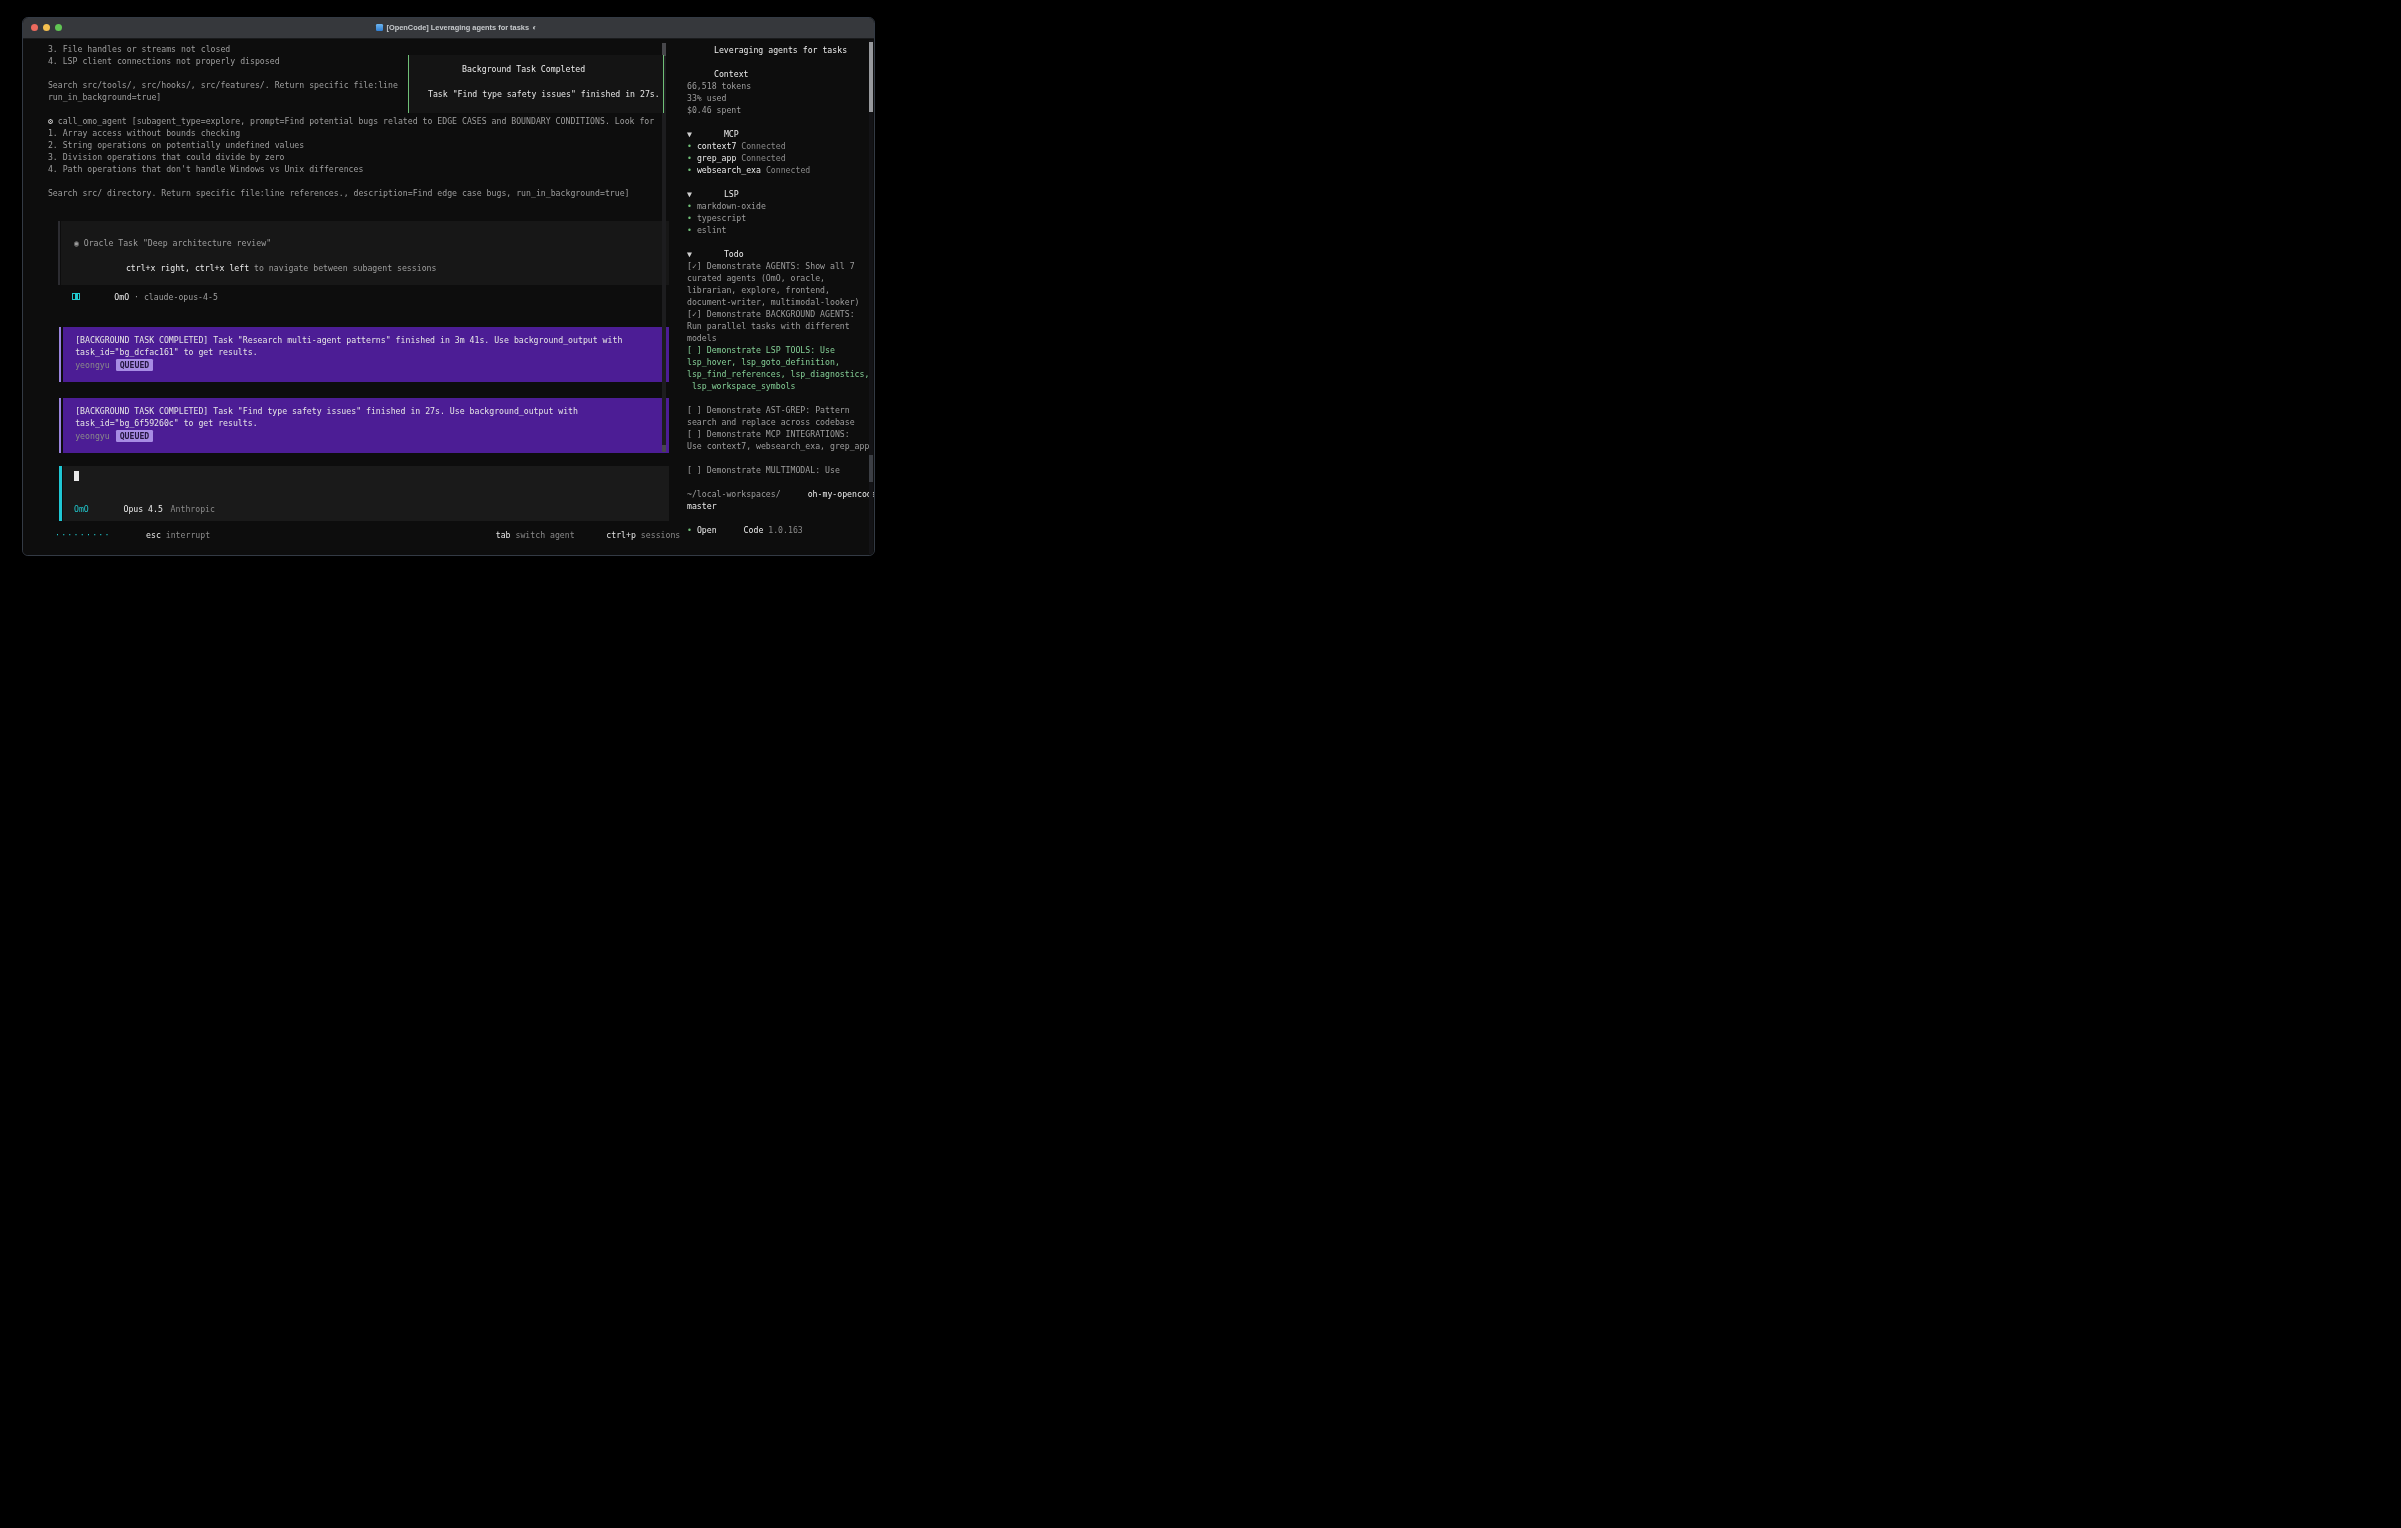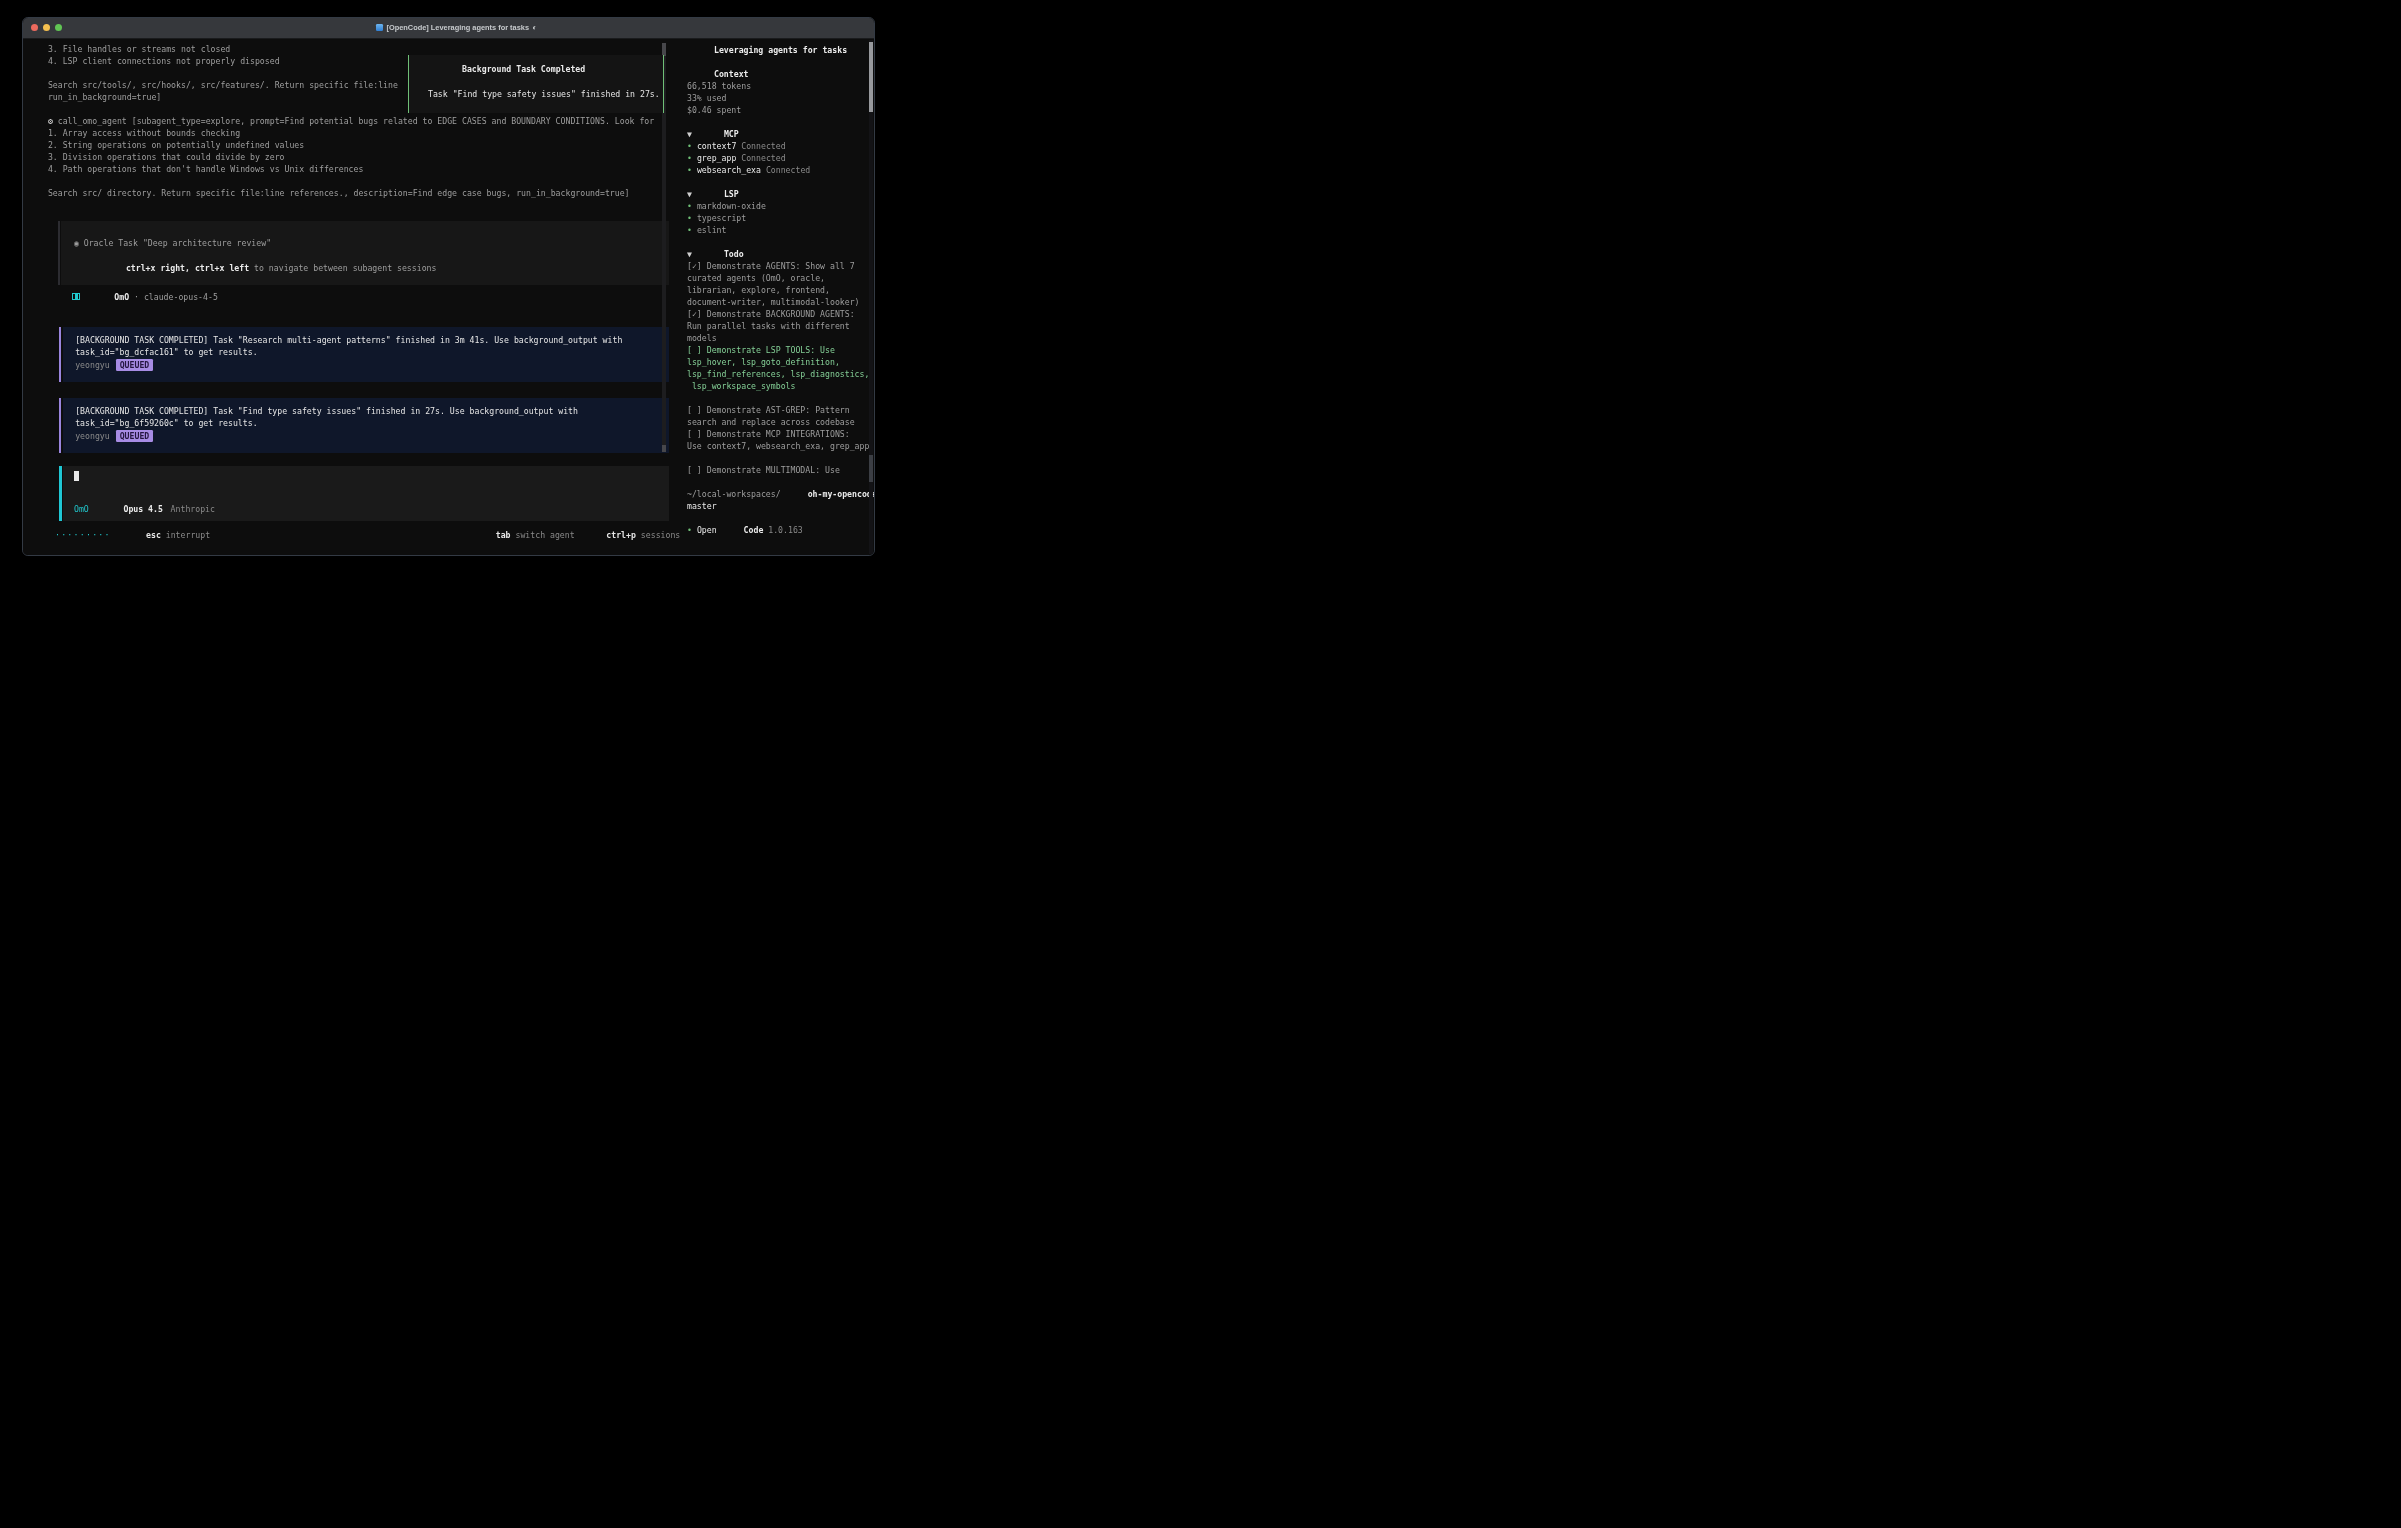--- a/index.html
+++ b/index.html
@@ -15,37 +15,37 @@
   .tl.red{background:#ec6a5e;}  .tl.yellow{background:#f4bf4f;}  .tl.green{background:#61c554;}
   .title-wrap{position:absolute;left:16px;right:0;top:0;height:20px;display:flex;align-items:center;
               justify-content:center;gap:3.5px;color:#c7cacd;font-family:"Liberation Sans",sans-serif;
               font-weight:bold;font-size:7.4px;}
   .doc-icon{width:7px;height:7.7px;border-radius:1.2px;background:linear-gradient(#6db4ee,#2f7fd4);
             display:inline-block;}
   
   .content{position:relative;width:100%;height:516px;background:#0d0d0d;}
   .tline{height:12px;line-height:12px;font-size:8.2px;white-space:pre;color:#9e9e9e;}
   .bright{color:#e6e6e6;}
-  .bold{font-weight:700;padding-left:27px;}
+  .bold{font-weight:400;padding-left:27px;}
   .dim{color:#8a8a8a;}
   .white{color:#ececec;}
   .main{position:absolute;left:15.4px;top:0;width:630px;height:485px;}
   .flow{position:absolute;left:9.5px;top:4.7px;}
   
   .oracle-box{position:absolute;left:22.5px;top:182px;width:608px;height:64px;background:#171717;}
   .oracle-bar{position:absolute;left:19.5px;top:182px;width:1.8px;height:64px;background:#2c2c31;}
   .oracle-box .l1{position:absolute;left:13px;top:16.5px;}
   .oracle-box .l2{position:absolute;left:13px;top:41px;margin-left:25px;}
   
   .agent-line{position:absolute;left:34px;top:252px;display:flex;align-items:center;}
   .omo-icon{width:5.9px;height:5.9px;border:1.2px solid #21c8cd;margin-right:7px;display:inline-block;
             position:relative;}
   .omo-icon::after{content:"";position:absolute;left:1.2px;top:0.6px;width:3.5px;height:4.7px;background:#21c8cd;}
   
-  .task-block{position:absolute;left:25px;width:606px;height:55px;background:#0f172a;}
+  .task-block{position:absolute;left:25px;width:606px;height:55px;background:#4c1d95;}
   .task-bar{position:absolute;left:21px;width:1.8px;height:55px;background:#9a85de;}
   .task-block .l1{position:absolute;left:11.8px;top:7.7px;}
   .task-block .l2{position:absolute;left:11.8px;top:19.5px;}
   .task-block .l3{position:absolute;left:11.8px;top:32px;text-align:right;}
   .badge{display:inline-block;background:#a78ce4;color:#241640;font-weight:700;padding:0 4.1px;
          margin-left:5.9px;border-radius:1.2px;}
   
   .input-box{position:absolute;left:25px;top:427px;width:606px;height:55px;background:#1a1a1a;}
   .input-bar{position:absolute;left:21px;top:427px;width:2.4px;height:55px;background:#1fc7d4;}
   .cursor{position:absolute;left:10.6px;top:5.3px;width:4.7px;height:10.6px;background:#e9e9e9;}

